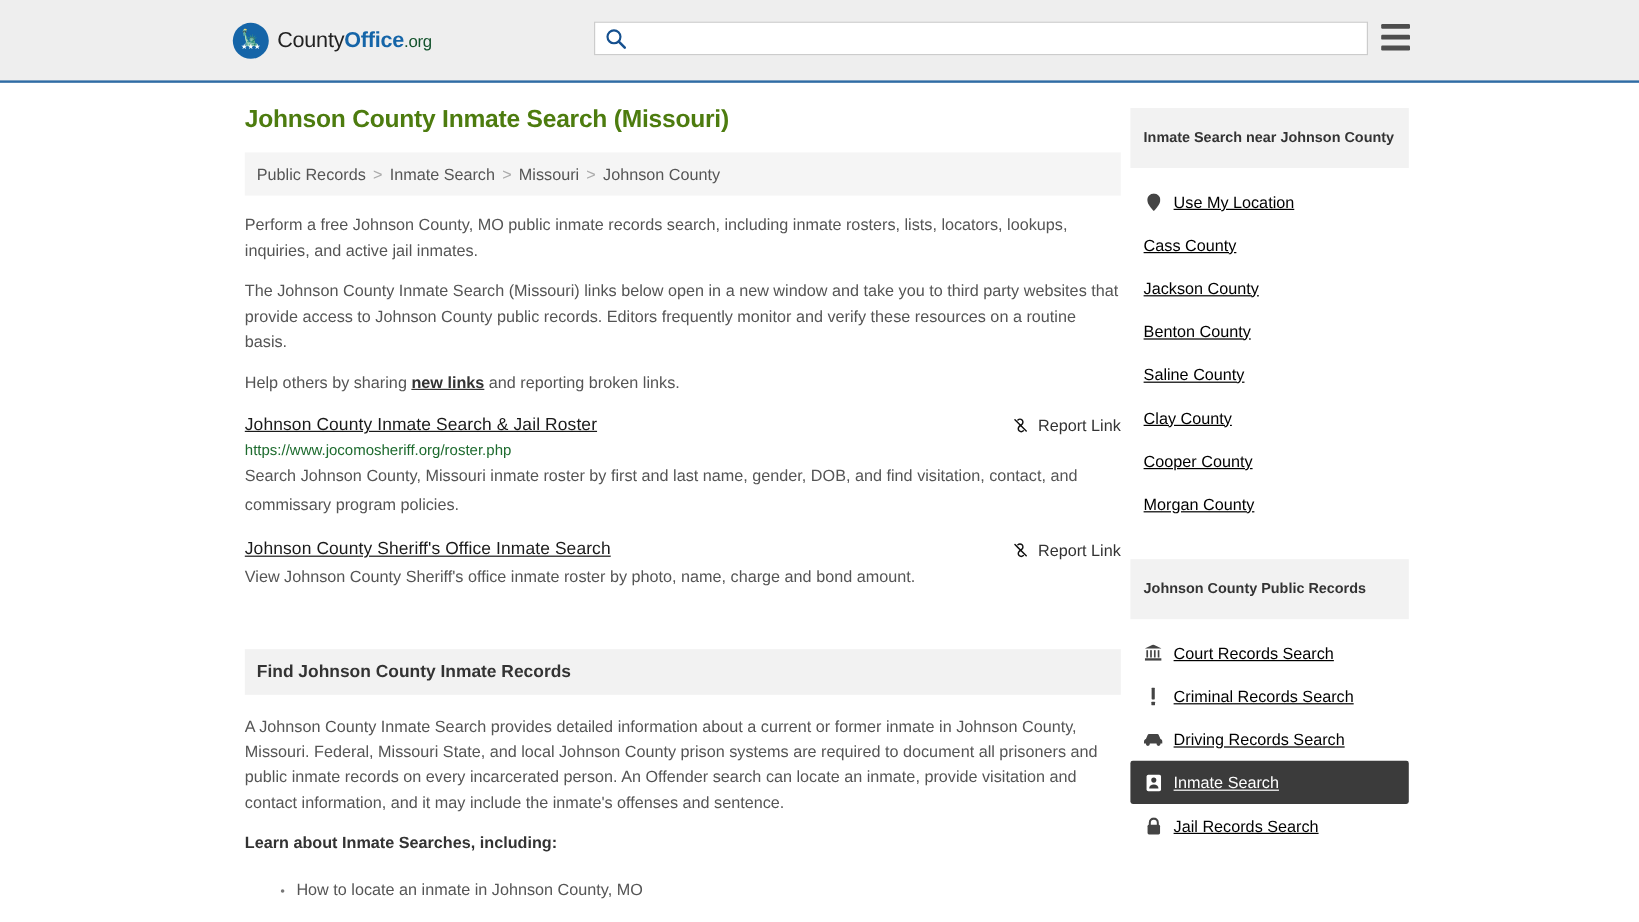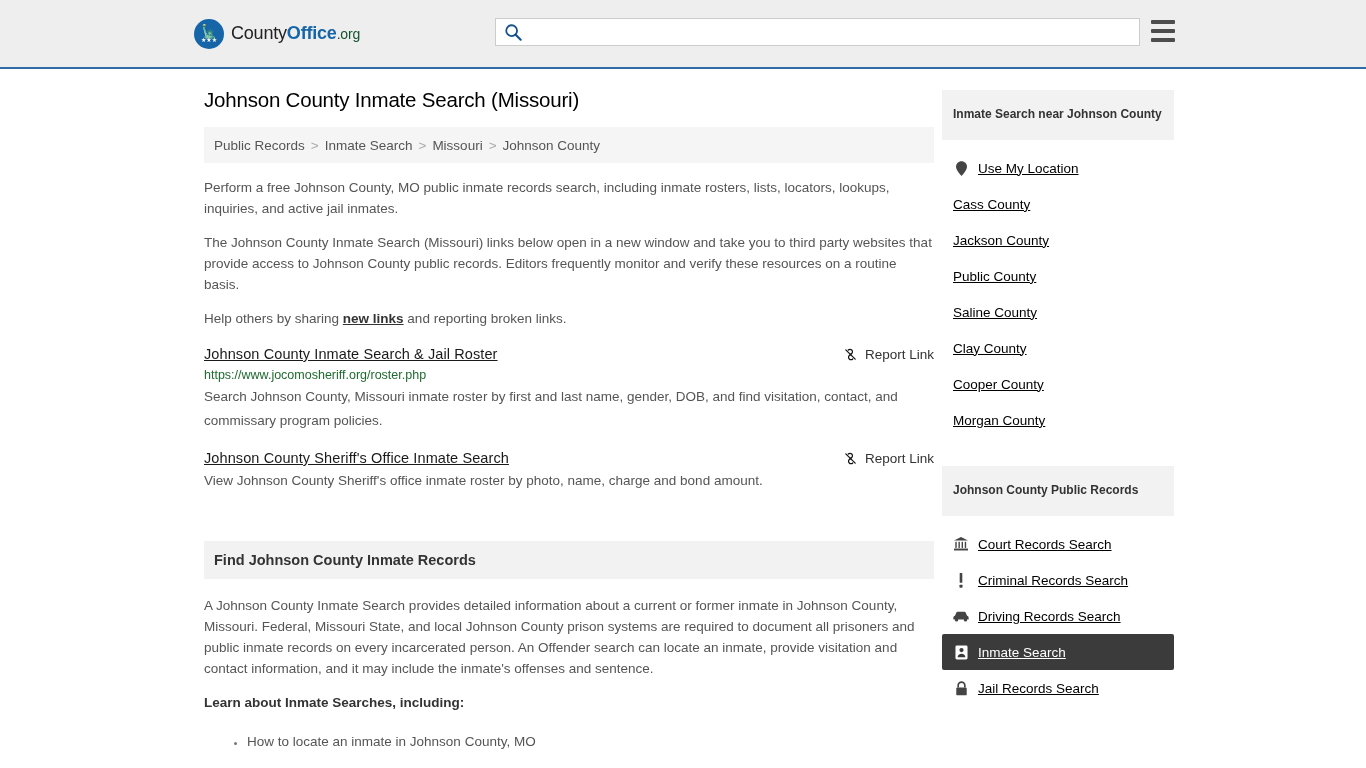--- a/index.html
+++ b/index.html
@@ -109,22 +109,22 @@
     padding-top: 19px;
   }
   .side-col {
     width: 232px;
     margin-left: 8px;
     padding-top: 21px;
   }
 
   h1.page-title {
     font-size: 20.5px;
-    font-weight: normal;
-    color: #000000;
+    font-weight: bold;
+    color: #4d7c0f;
     margin: 0 0 15px 0;
     letter-spacing: -0.2px;
   }
 
   .breadcrumb {
     background: #f5f5f5;
     height: 36px;
     display: flex;
     align-items: center;
     padding: 0 10px;
@@ -372,21 +372,21 @@
           </span>
           <a href="#">Use My Location</a>
         </li>
         <li class="no-icon">
           <a href="#">Cass County</a>
         </li>
         <li class="no-icon">
           <a href="#">Jackson County</a>
         </li>
         <li class="no-icon">
-          <a href="#">Public County</a>
+          <a href="#">Benton County</a>
         </li>
         <li class="no-icon">
           <a href="#">Saline County</a>
         </li>
         <li class="no-icon">
           <a href="#">Clay County</a>
         </li>
         <li class="no-icon">
           <a href="#">Cooper County</a>
         </li>

